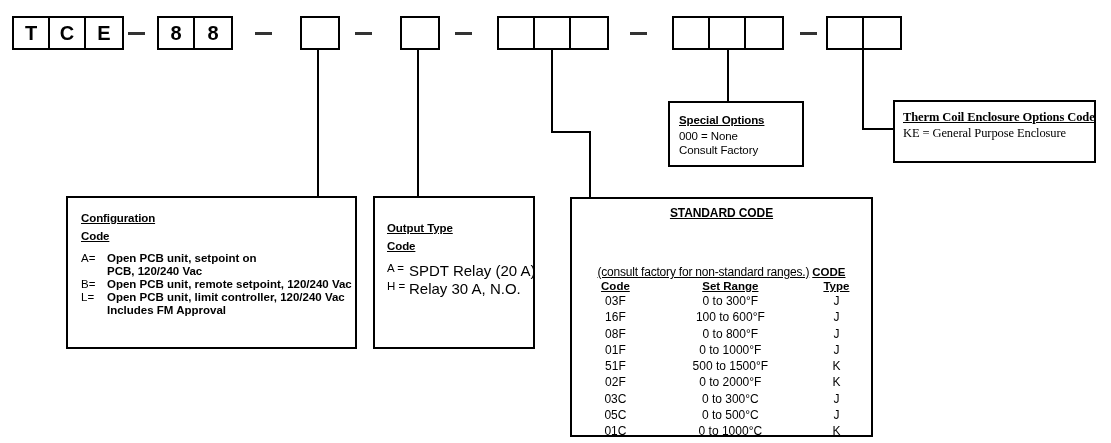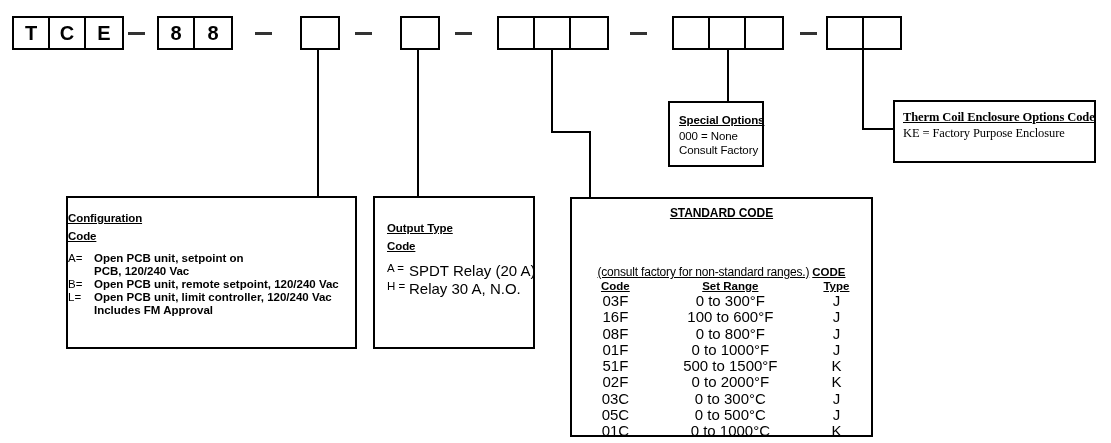--- a/index.html
+++ b/index.html
@@ -27,35 +27,35 @@
   
   .ibox{position:absolute;border:2px solid #000;box-sizing:border-box;background:#fff;}
   .ibox .hdr{
     font-size:11.5px;font-weight:bold;text-decoration:underline;
     display:inline-block;white-space:nowrap;letter-spacing:-0.1px;
   }
   .ibox .ln{font-size:11.5px;white-space:nowrap;letter-spacing:-0.1px;}
 
   
   #config-box{left:66px;top:196px;width:291px;height:153px;}
-  #config-box .pad{padding:10px 0 0 0;}
+  #config-box .pad{padding:10px 0 0 13px;}
   #config-box .row{display:flex;margin-top:1px;}
   #config-box .key{width:26px;flex:none;font-size:11.5px;}
   #config-box .val{font-size:11.5px;white-space:nowrap;font-weight:bold;}
   .gap6{height:7px;}
 
   
   #output-box{left:373px;top:196px;width:162px;height:153px;}
   #output-box .pad{padding:20px 0 0 12px;}
   #output-box .row{display:flex;margin-top:1px;}
   #output-box .key{width:22px;flex:none;font-size:11.5px;}
   #output-box .val{font-size:15px;white-space:nowrap;}
 
   
-  #special-box{left:668px;top:101px;width:96px;height:66px;}
+  #special-box{left:668px;top:101px;width:136px;height:66px;}
   #special-box .pad{padding:7px 0 0 9px;}
   #special-box .ln{margin-top:2px;}
 
   
   #therm-box{left:893px;top:100px;width:203px;height:63px;font-family:"Liberation Serif", serif;}
   #therm-box .pad{padding:5px 0 0 8px;}
   #therm-box .hdr{font-family:"Liberation Serif", serif;font-size:12.5px;font-weight:bold;text-decoration:underline;}
   #therm-box .ln{font-family:"Liberation Serif", serif;font-size:12.5px;margin-top:1px;}
 
   
@@ -66,21 +66,21 @@
   }
   #range-sub-row{
     display:flex;align-items:baseline;justify-content:center;margin-top:1px;
   }
   #range-sub{font-size:12px;text-decoration:underline;letter-spacing:-0.2px;margin-top:44px;}
   #range-codehdr{font-size:11.5px;font-weight:bold;text-decoration:underline;margin-left:3px;}
   table.rng{width:100%;border-collapse:collapse;margin-top:1px;}
   table.rng th{
     font-size:11.5px;font-weight:bold;text-decoration:underline;padding:0 0 1px 0;
   }
-  table.rng td{font-size:15px;padding:0;line-height:16.3px;}
+  table.rng td{font-size:12px;padding:0;line-height:16.3px;}
   .c-code{width:88px;text-align:center;}
   .c-range{width:145px;text-align:center;}
   .c-type{width:70px;text-align:center;}
 </style>
 </head>
 <body>
 
 <div class="code-group" id="grp-prefix" style="left:12px;top:16px;">
   <div class="code-cell">T</div>
   <div class="code-cell">C</div>
@@ -178,21 +178,21 @@
   <div class="pad">
     <div><span class="hdr">Special Options</span></div>
     <div class="ln">000 = None</div>
     <div class="ln">Consult Factory</div>
   </div>
 </div>
 
 <div class="ibox" id="therm-box">
   <div class="pad">
     <div><span class="hdr">Therm Coil Enclosure Options Code</span></div>
-    <div class="ln">KE = Factory Purpose Enclosure</div>
+    <div class="ln">KE = General Purpose Enclosure</div>
   </div>
 </div>
 
 <div class="ibox" id="range-box">
   <div id="range-title">STANDARD CODE</div>
   <div id="range-sub-row">
     <span id="range-sub">(consult factory for non-standard ranges.)</span>
     <span id="range-codehdr">CODE</span>
   </div>
   <table class="rng">

